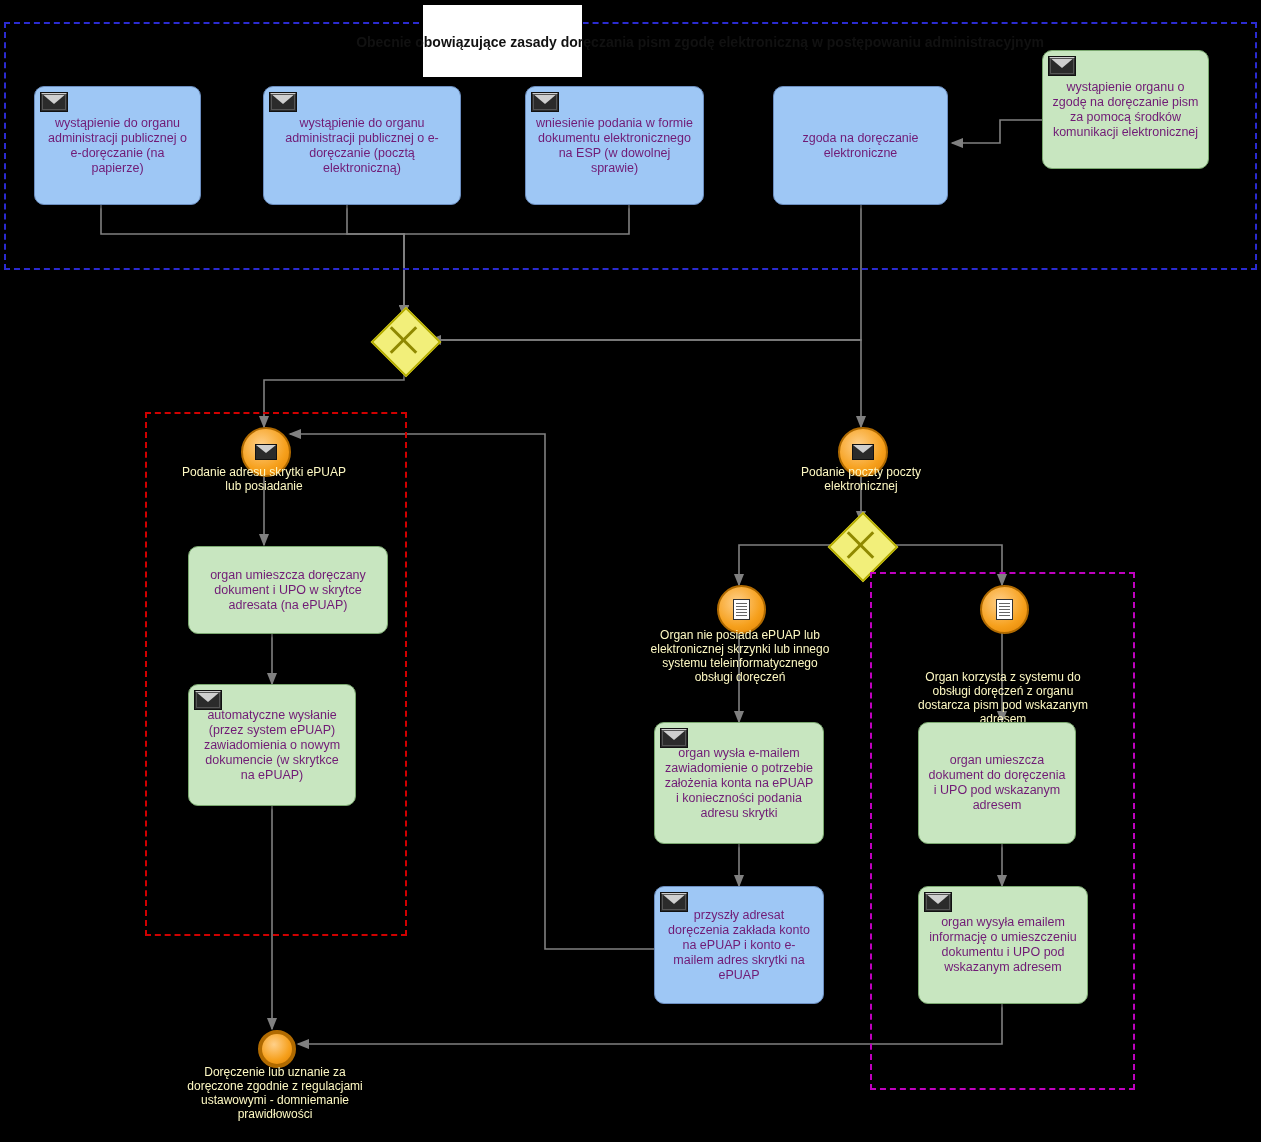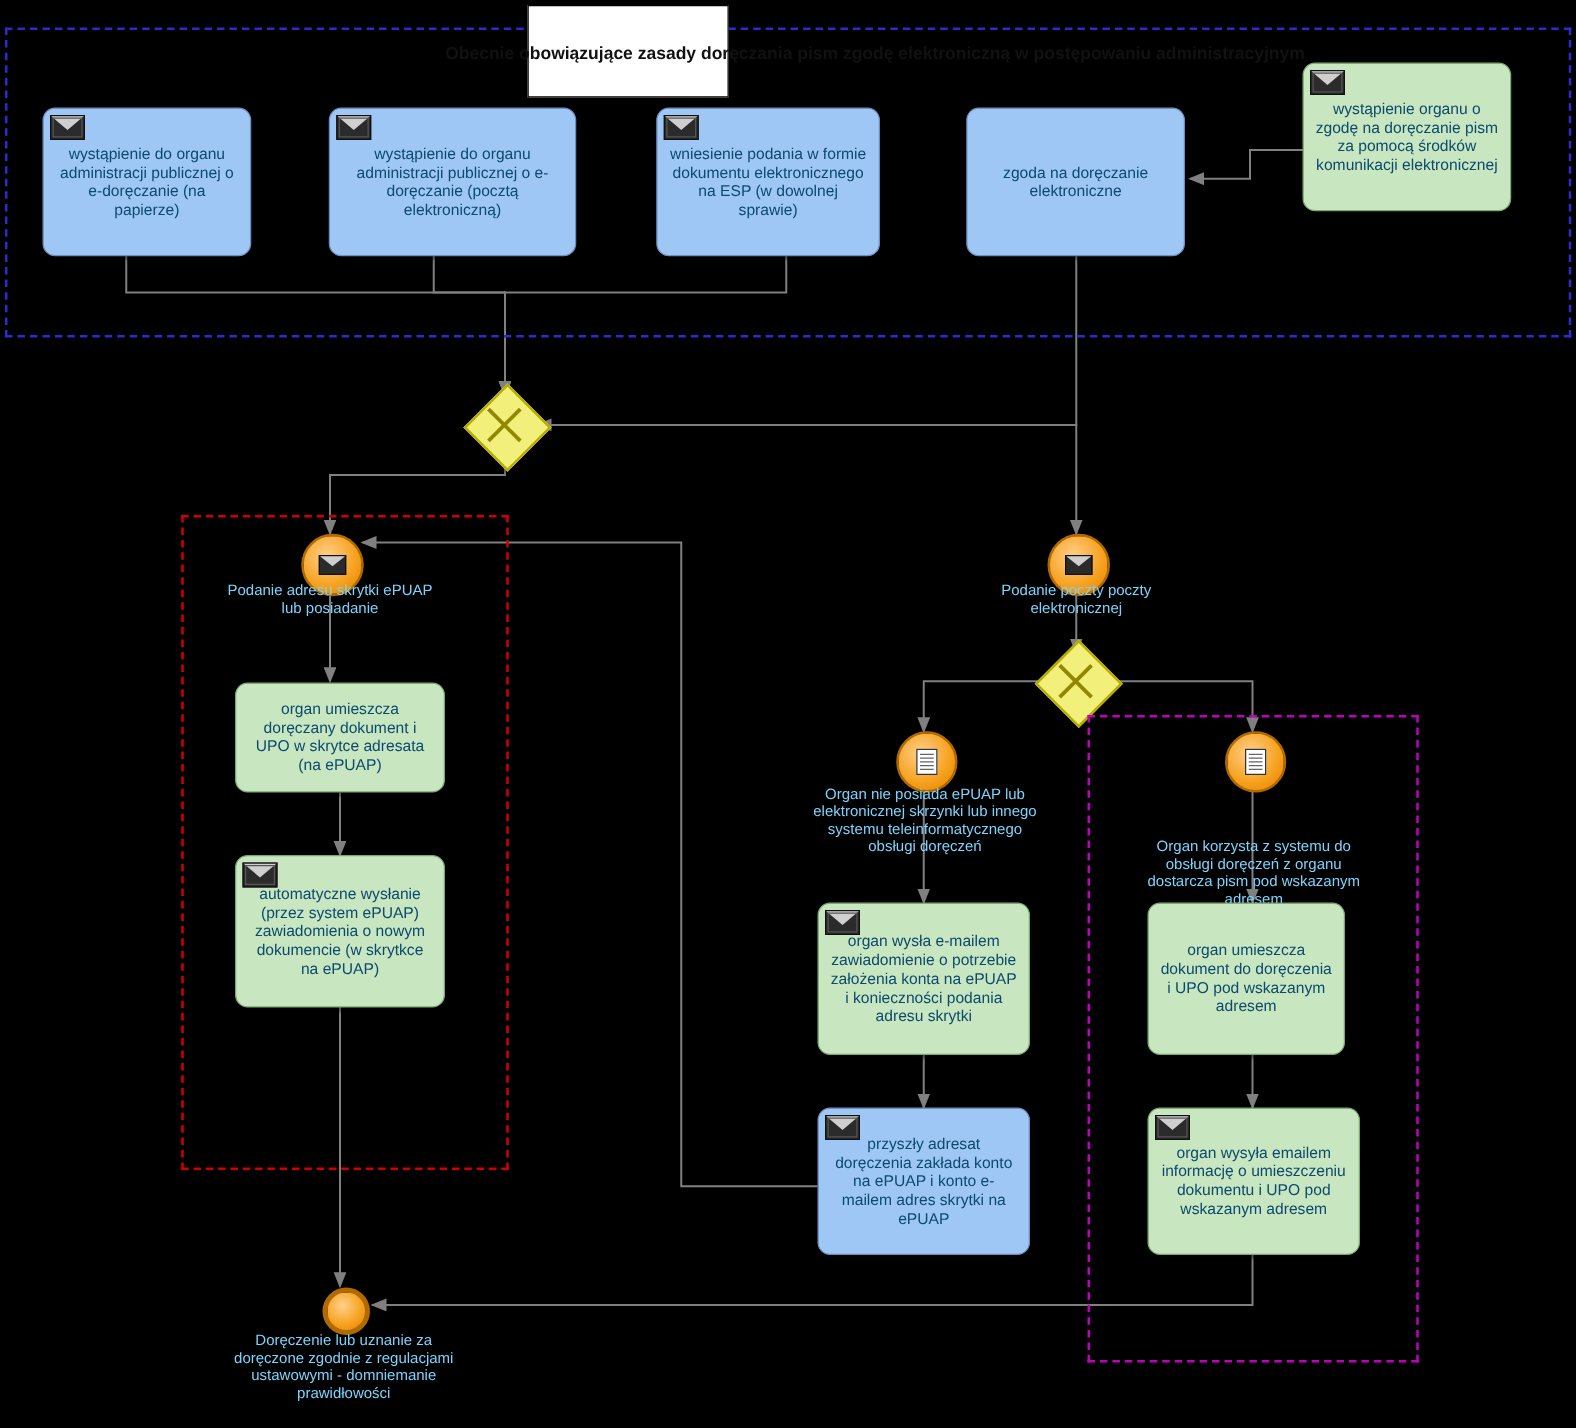--- a/index.html
+++ b/index.html
@@ -9,21 +9,21 @@
   svg.wires{position:absolute;left:0;top:0;width:1261px;height:1142px;}
 
   .node{position:absolute;box-sizing:border-box;}
 
   
   .task{
     border:1px solid #6c8ebf;
     border-radius:10px;
     display:flex;align-items:center;justify-content:center;
     text-align:center;
-    font-size:12.5px;line-height:15px;color:#0c4a6e;
+    font-size:12.5px;line-height:15px;color:#701a75;
     padding:6px 8px;
     box-shadow:3px 3px 2px rgba(0,0,0,0.35);
   }
   .task.blue{background:#9ec7f5;border-color:#6c8ebf;}
   .task.green{background:#c8e6c0;border-color:#7aa86f;}
   .task .label{display:block;width:100%;}
 
   
   .env{
     position:absolute;left:5px;top:5px;width:26px;height:18px;
@@ -81,21 +81,21 @@
   
   .frame{position:absolute;box-sizing:border-box;background:transparent;}
   .frame.blue{border:2px dashed #2b2bd0;}
   .frame.red{border:2px dashed #d00000;}
   .frame.magenta{border:2px dashed #c000c0;}
 
   .whitebox{position:absolute;background:#fff;border:1px solid #000;}
 
   .caption{
     position:absolute;text-align:center;font-size:12px;line-height:14px;
-    color:#7dd3fc;
+    color:#fef9c3;
   }
   .title{
     position:absolute;text-align:center;font-size:14px;font-weight:bold;color:#111;
   }
 </style>
 </head>
 <body>
 
 <div class="canvas">
 
@@ -200,21 +200,21 @@
   </div>
   <div class="caption" style="left:643px;top:628px;width:194px;">Organ nie posiada ePUAP lub elektronicznej skrzynki lub innego systemu teleinformatycznego obsługi doręczeń</div>
 
   <div class="event" style="left:980px;top:585px;width:45px;height:45px;">
     <span class="evdoc"></span>
   </div>
   <div class="caption" style="left:906px;top:637px;width:194px;margin-top:33px;">Organ korzysta z systemu do obsługi doręczeń z organu dostarcza pism pod wskazanym adresem</div>
 
   <div class="frame magenta" style="left:870px;top:572px;width:265px;height:518px;"></div>
 
-  <div class="node task green" style="left:188px;top:546px;width:168px;height:88px;">
+  <div class="node task green" style="left:188px;top:546px;width:200px;height:88px;">
     <span class="label">organ umieszcza doręczany dokument i UPO w skrytce adresata  (na ePUAP)</span>
   </div>
 
   <div class="node task green" style="left:188px;top:684px;width:168px;height:122px;">
     <span class="env"></span>
     <span class="label">automatyczne wysłanie (przez system ePUAP) zawiadomienia o nowym dokumencie (w skrytkce na ePUAP)</span>
   </div>
 
   <div class="node task green" style="left:654px;top:722px;width:170px;height:122px;">
     <span class="env"></span>

